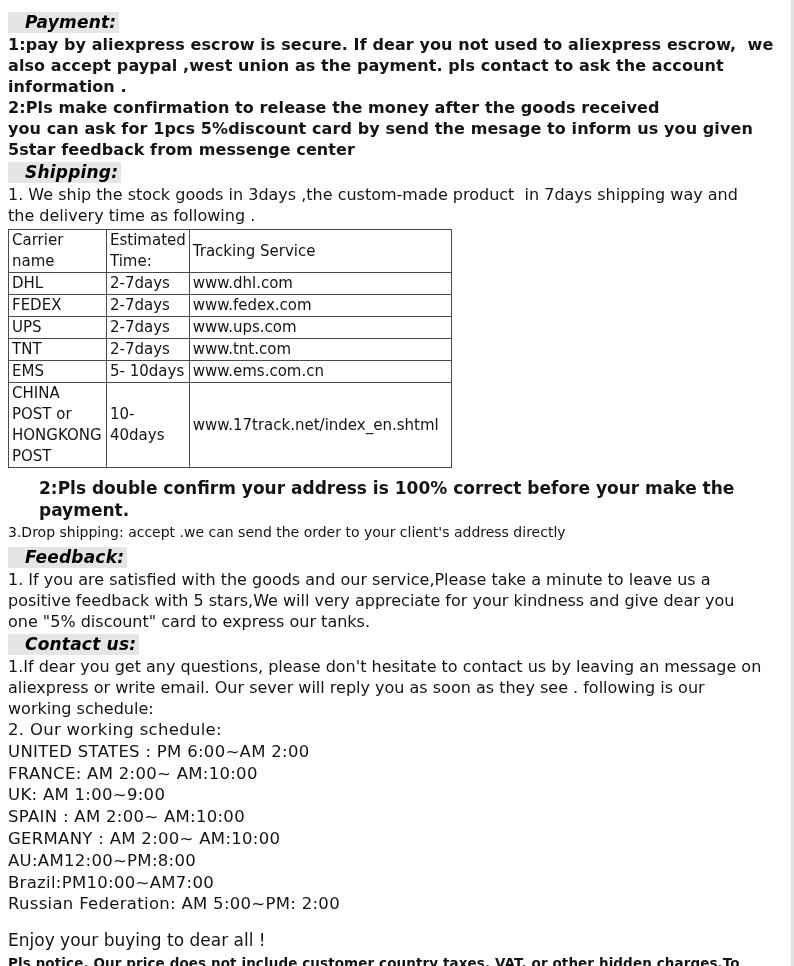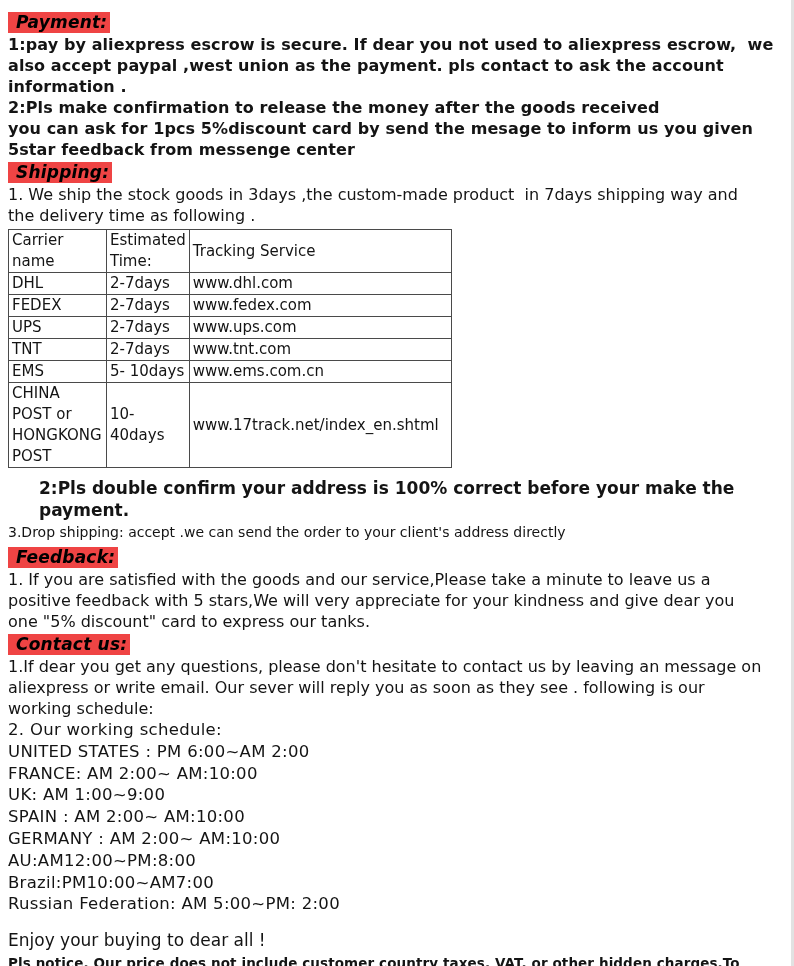--- a/index.html
+++ b/index.html
@@ -12,27 +12,27 @@
   .doc {
     width: 794px;
     min-height: 966px;
     padding: 10px 8px 2px 8px;
     background: #ffffff;
     border-right: 3px solid #e2e2e2;
     border-bottom: 5px solid #d7d7d7;
   }
   .hl-heading {
     display: inline-block;
-    background: #ef4444;
+    background: #e5e5e5;
     color: #000000;
     font-weight: bold;
     font-style: italic;
     font-size: 17px;
     line-height: 19px;
-    padding: 1px 3px 1px 8px;
+    padding: 1px 3px 1px 17px;
     margin: 2px 0 1px 0;
     letter-spacing: 0.2px;
   }
   p { margin: 0; }
   .pre { white-space: pre-wrap; }
   .bold-para {
     font-size: 16px;
     font-weight: bold;
     line-height: 21px;
     letter-spacing: 0.1px;

